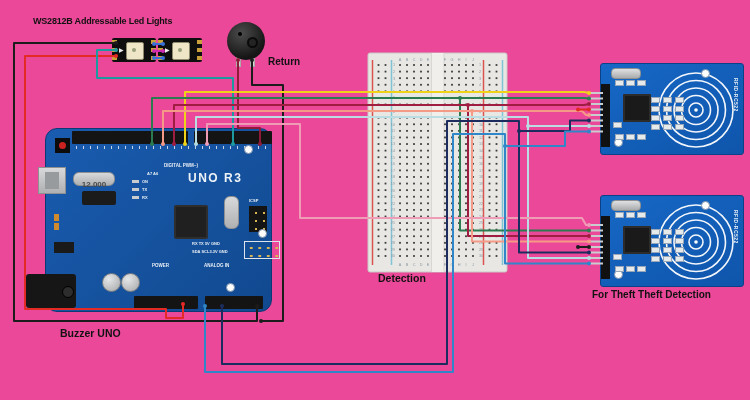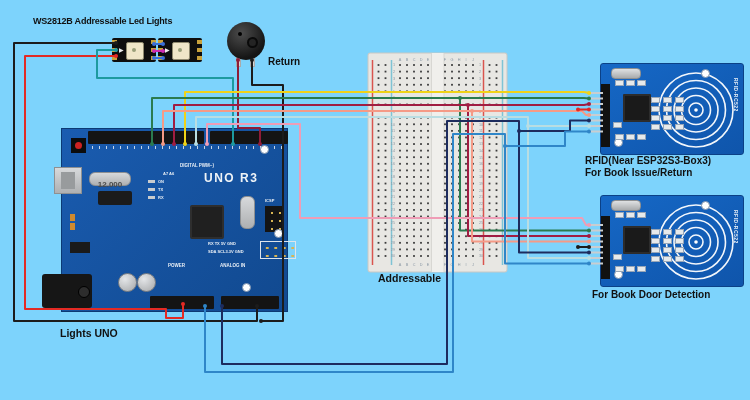--- a/index.html
+++ b/index.html
@@ -1,16 +1,16 @@
 <!DOCTYPE html>
 <html><head>
 <meta charset="utf-8">
 <style>
   html,body{margin:0;padding:0;background:#fff;}
-  .stage{position:relative;width:750px;height:400px;background:#7dd3fc;overflow:hidden;
+  .stage{position:relative;width:750px;height:400px;background:#ec4899;overflow:hidden;
          font-family:"Liberation Sans",sans-serif;}
   .lbl{position:absolute;font-weight:bold;color:#111;white-space:nowrap;}
   .lbl span{display:block;}
 
   
   .ledmod{position:absolute;top:38px;width:44px;height:24px;background:#0e0e0e;border-radius:2px;}
   .pads{position:absolute;top:0;width:5px;height:100%;
         background:repeating-linear-gradient(180deg,transparent 0 2px,#c9a23c 2px 6px,transparent 6px 8px);}
   .padsL{left:0;} .padsR{right:0;}
   .led-die{position:absolute;left:14px;top:4px;width:16px;height:16px;background:#efe6c8;
@@ -21,22 +21,22 @@
 
   
   .buzzer{position:absolute;left:227px;top:22px;width:38px;height:38px;border-radius:50%;
           background:radial-gradient(circle at 38% 30%,#4c4c4c,#151515 70%);}
   .buzzer .hole1{position:absolute;left:11px;top:10px;width:4px;height:4px;border-radius:50%;background:#000;}
   .buzzer .hole2{position:absolute;left:20px;top:15px;width:7px;height:7px;border-radius:50%;
                  background:#242424;border:2px solid #0a0a0a;}
   .lead{position:absolute;width:3px;height:9px;background:#d6d6d6;border:1px solid #aaa;}
 
   
-  .arduino{position:absolute;left:45px;top:128px;width:225px;height:182px;border-radius:0;
-           background:linear-gradient(135deg,#1a5cb0,#11498f);border:1px solid #0c3a74;margin-left:16px;}
+  .arduino{position:absolute;left:45px;top:128px;width:225px;height:182px;border-radius:12px;
+           background:linear-gradient(135deg,#1a5cb0,#11498f);border:1px solid #0c3a74;}
   .arduino div,.arduino span{position:absolute;}
   .hdr{background:#141414;border-radius:1px;}
   .t4{font-size:8px;transform:scale(.5);transform-origin:0 0;white-space:nowrap;color:#e9eff6;font-weight:bold;}
   .t45{font-size:9px;transform:scale(.5);transform-origin:0 0;white-space:nowrap;color:#e9eff6;font-weight:bold;}
   .pindash{background:repeating-linear-gradient(90deg,rgba(255,255,255,.75) 0 1px,transparent 1px 7px);height:3px;}
   .silver{background:linear-gradient(180deg,#d7d9db,#aeb0b2);border:1px solid #8e9092;}
   .hole{background:#fff;border:1px solid #7c91ad;border-radius:50%;width:7px;height:7px;}
 
   
   .rfid{position:absolute;left:600px;width:142px;height:90px;border-radius:3px;overflow:hidden;
@@ -53,28 +53,24 @@
 
   #overlay{position:absolute;left:0;top:0;z-index:40;pointer-events:none;}
 </style>
 </head>
 <body>
 
 <div class="stage">
 
   <div class="lbl" style="left:33px;top:16px;font-size:9px;letter-spacing:-0.2px">WS2812B Addressable Led Lights</div>
   <div class="lbl" style="left:268px;top:56px;font-size:10px">Return</div>
-  <div class="lbl" style="left:60px;top:327px;font-size:10.5px">Lights UNO</div>
-  <div class="lbl" style="left:378px;top:272px;font-size:10.5px">Addressable</div>
-  <div class="lbl" style="left:585px;top:155px;font-size:10px;line-height:11.5px">
-    <span>RFID(Near ESP32S3-Box3)</span>
-    <span>For Book Issue/Return</span>
-  </div>
+  <div class="lbl" style="left:60px;top:327px;font-size:10.5px">Buzzer UNO</div>
+  <div class="lbl" style="left:378px;top:272px;font-size:10.5px">Detection</div>
   <div class="lbl" style="left:592px;top:289px;font-size:10px;line-height:11.5px">
-    <span>For Book Door Detection</span>
+    <span>For Theft Theft Detection</span>
   </div>
 
   <div class="ledmod" style="left:112px">
     <div class="pads padsL"></div>
     <div class="pads padsR"></div>
     <span class="led-arrow">▶</span>
     <div class="led-die"></div>
   </div>
   <div class="ledmod" style="left:158px">
     <div class="pads padsL"></div>

